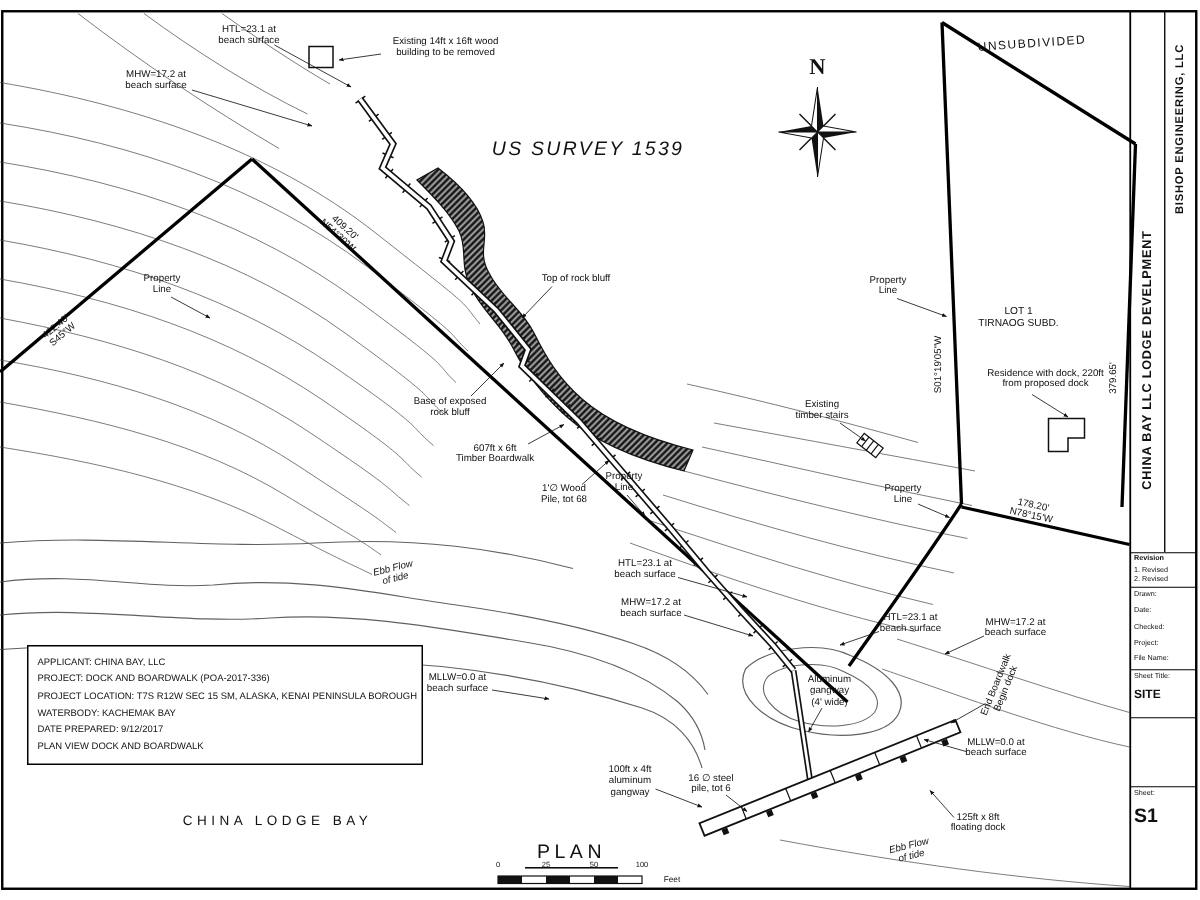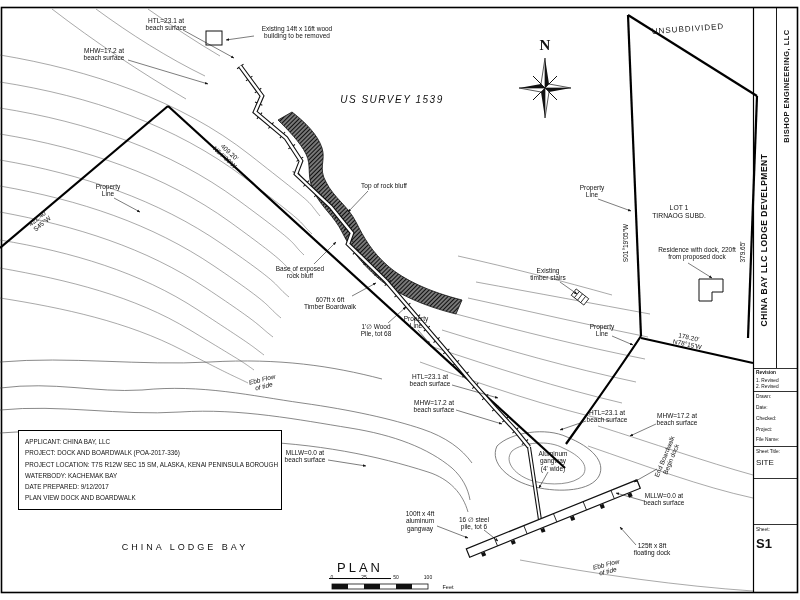--- a/index.html
+++ b/index.html
@@ -173,21 +173,21 @@
     <rect x="64" y="0" width="16" height="5" fill="#111"></rect>
   </g>
 </svg>
 
   <div class="lbl" style="left:166px;top:24px;">HTL=23.1 at
 beach surface</div>
   <div class="lbl" style="left:104px;top:54px;">MHW=17.2 at
 beach surface</div>
   <div class="lbl" style="left:297px;top:32px;">Existing 14ft x 16ft wood
 building to be removed</div>
-  <div class="lbl it" style="left:392px;top:100px;font-size:10px;letter-spacing:1.5px;">US SURVEY 1539</div>
+  <div class="lbl it" style="left:392px;top:100px;font-size:13px;letter-spacing:1.5px;">US SURVEY 1539</div>
   <div class="lbl" style="left:688px;top:29px;font-size:8px;letter-spacing:1px;transform:translate(-50%,-50%) rotate(-4deg);">UNSUBDIVIDED</div>
   <div class="lbl" style="left:227px;top:155px;transform:translate(-50%,-50%) rotate(42deg);">409.20'
 N54°30'W</div>
   <div class="lbl" style="left:40px;top:221px;transform:translate(-50%,-50%) rotate(-40deg);">422.40'
 S45°W</div>
   <div class="lbl" style="left:108px;top:190px;">Property
 Line</div>
   <div class="lbl" style="left:384px;top:186px;">Top of rock bluff</div>
   <div class="lbl" style="left:300px;top:272px;">Base of exposed
 rock bluff</div>
@@ -234,21 +234,21 @@
 Begin dock</div>
   <div class="lbl" style="left:420px;top:521px;">100ft x 4ft
 aluminum
 gangway</div>
   <div class="lbl" style="left:474px;top:523px;">16 ∅ steel
 pile, tot 6</div>
   <div class="lbl" style="left:652px;top:549px;">125ft x 8ft
 floating dock</div>
   <div class="lbl" style="left:185px;top:547px;font-size:9px;letter-spacing:3px;">CHINA LODGE BAY</div>
   <div class="lbl" style="left:545px;top:46px;font-size:15px;font-weight:bold;font-family:'Liberation Serif',serif;">N</div>
-  <div class="lbl plan" style="left:360px;top:570px;">PLAN</div>
+  <div class="lbl plan" style="left:381px;top:570px;">PLAN</div>
 
   <div class="lbl" style="left:332px;top:578px;font-size:5px;">0</div>
   <div class="lbl" style="left:364px;top:578px;font-size:5px;">25</div>
   <div class="lbl" style="left:396px;top:578px;font-size:5px;">50</div>
   <div class="lbl" style="left:428px;top:578px;font-size:5px;">100</div>
   <div class="lbl" style="left:448px;top:587px;font-size:5.5px;">Feet</div>
 
   <div class="infobox">
     <div>APPLICANT: CHINA BAY, LLC</div>
     <div>PROJECT: DOCK AND BOARDWALK (POA-2017-336)</div>
@@ -263,17 +263,17 @@
 
   <div class="tb" style="left:756px;top:370px;font-weight:bold;">Revision</div>
   <div class="tb" style="left:756px;top:378px;">1. Revised</div>
   <div class="tb" style="left:756px;top:384px;">2. Revised</div>
   <div class="tb" style="left:756px;top:394px;">Drawn:</div>
   <div class="tb" style="left:756px;top:405px;">Date:</div>
   <div class="tb" style="left:756px;top:416px;">Checked:</div>
   <div class="tb" style="left:756px;top:427px;">Project:</div>
   <div class="tb" style="left:756px;top:437px;">File Name:</div>
   <div class="tb" style="left:756px;top:449px;">Sheet Title:</div>
-  <div class="tb" style="left:756px;top:458px;font-size:8px;font-weight:normal;">SITE</div>
+  <div class="tb" style="left:756px;top:458px;font-size:8px;font-weight:bold;">SITE</div>
   <div class="tb" style="left:756px;top:527px;">Sheet:</div>
   <div class="tb" style="left:756px;top:536px;font-size:13px;font-weight:bold;">S1</div>
 
 </div>
 
 </body></html>

